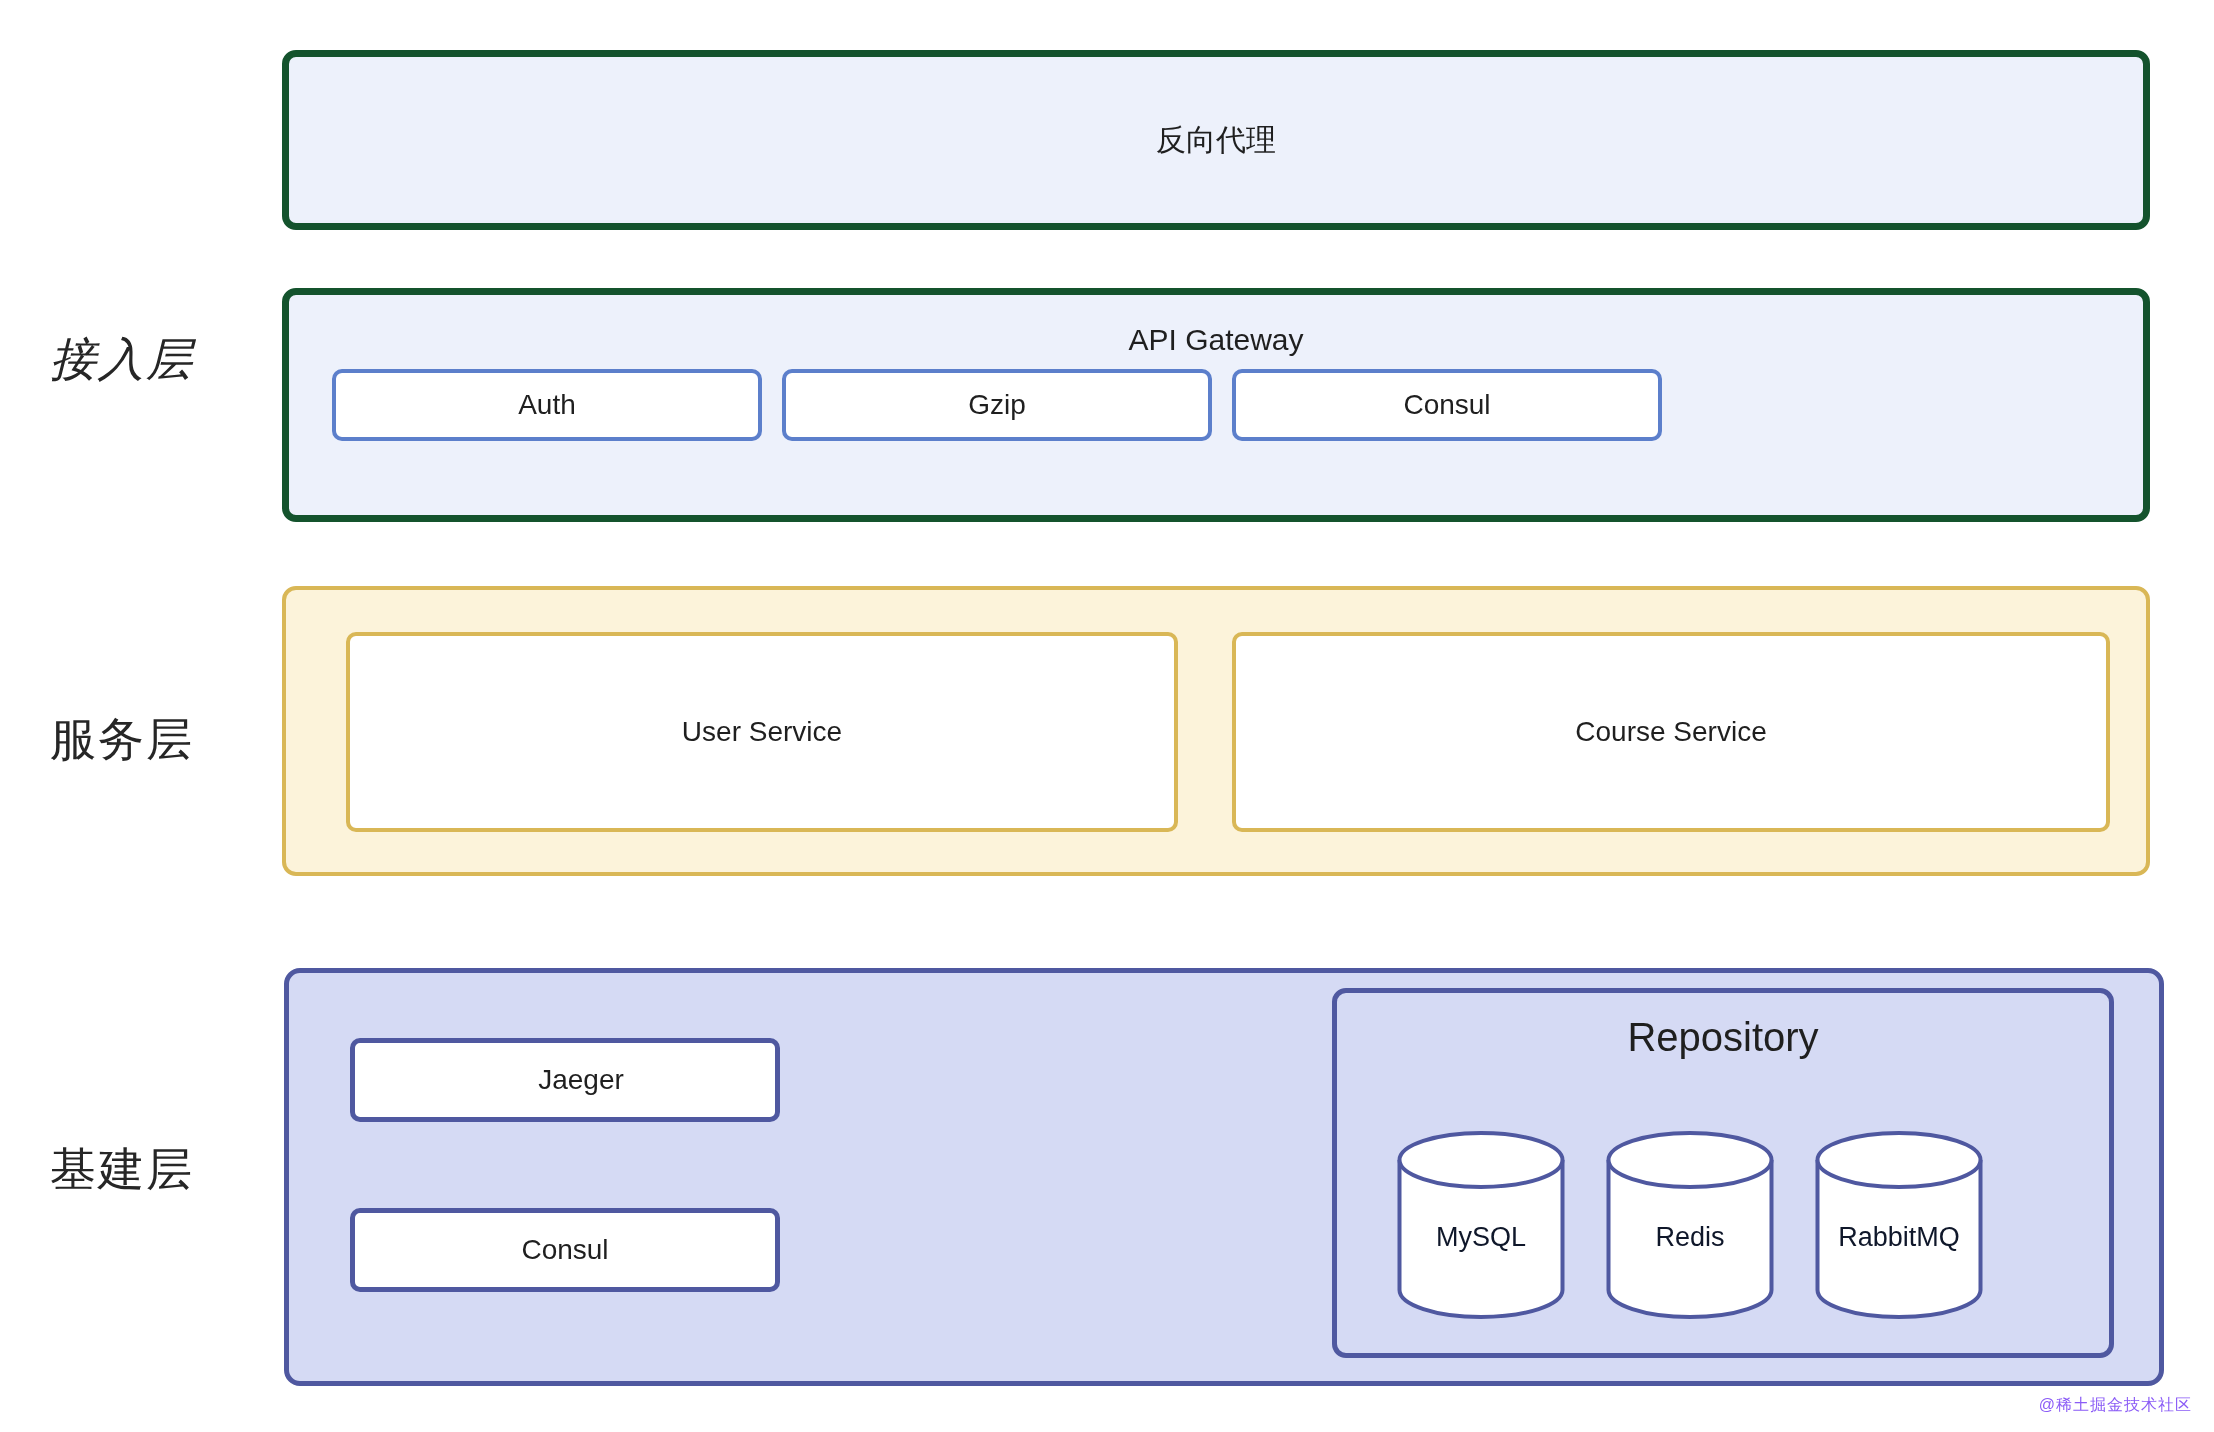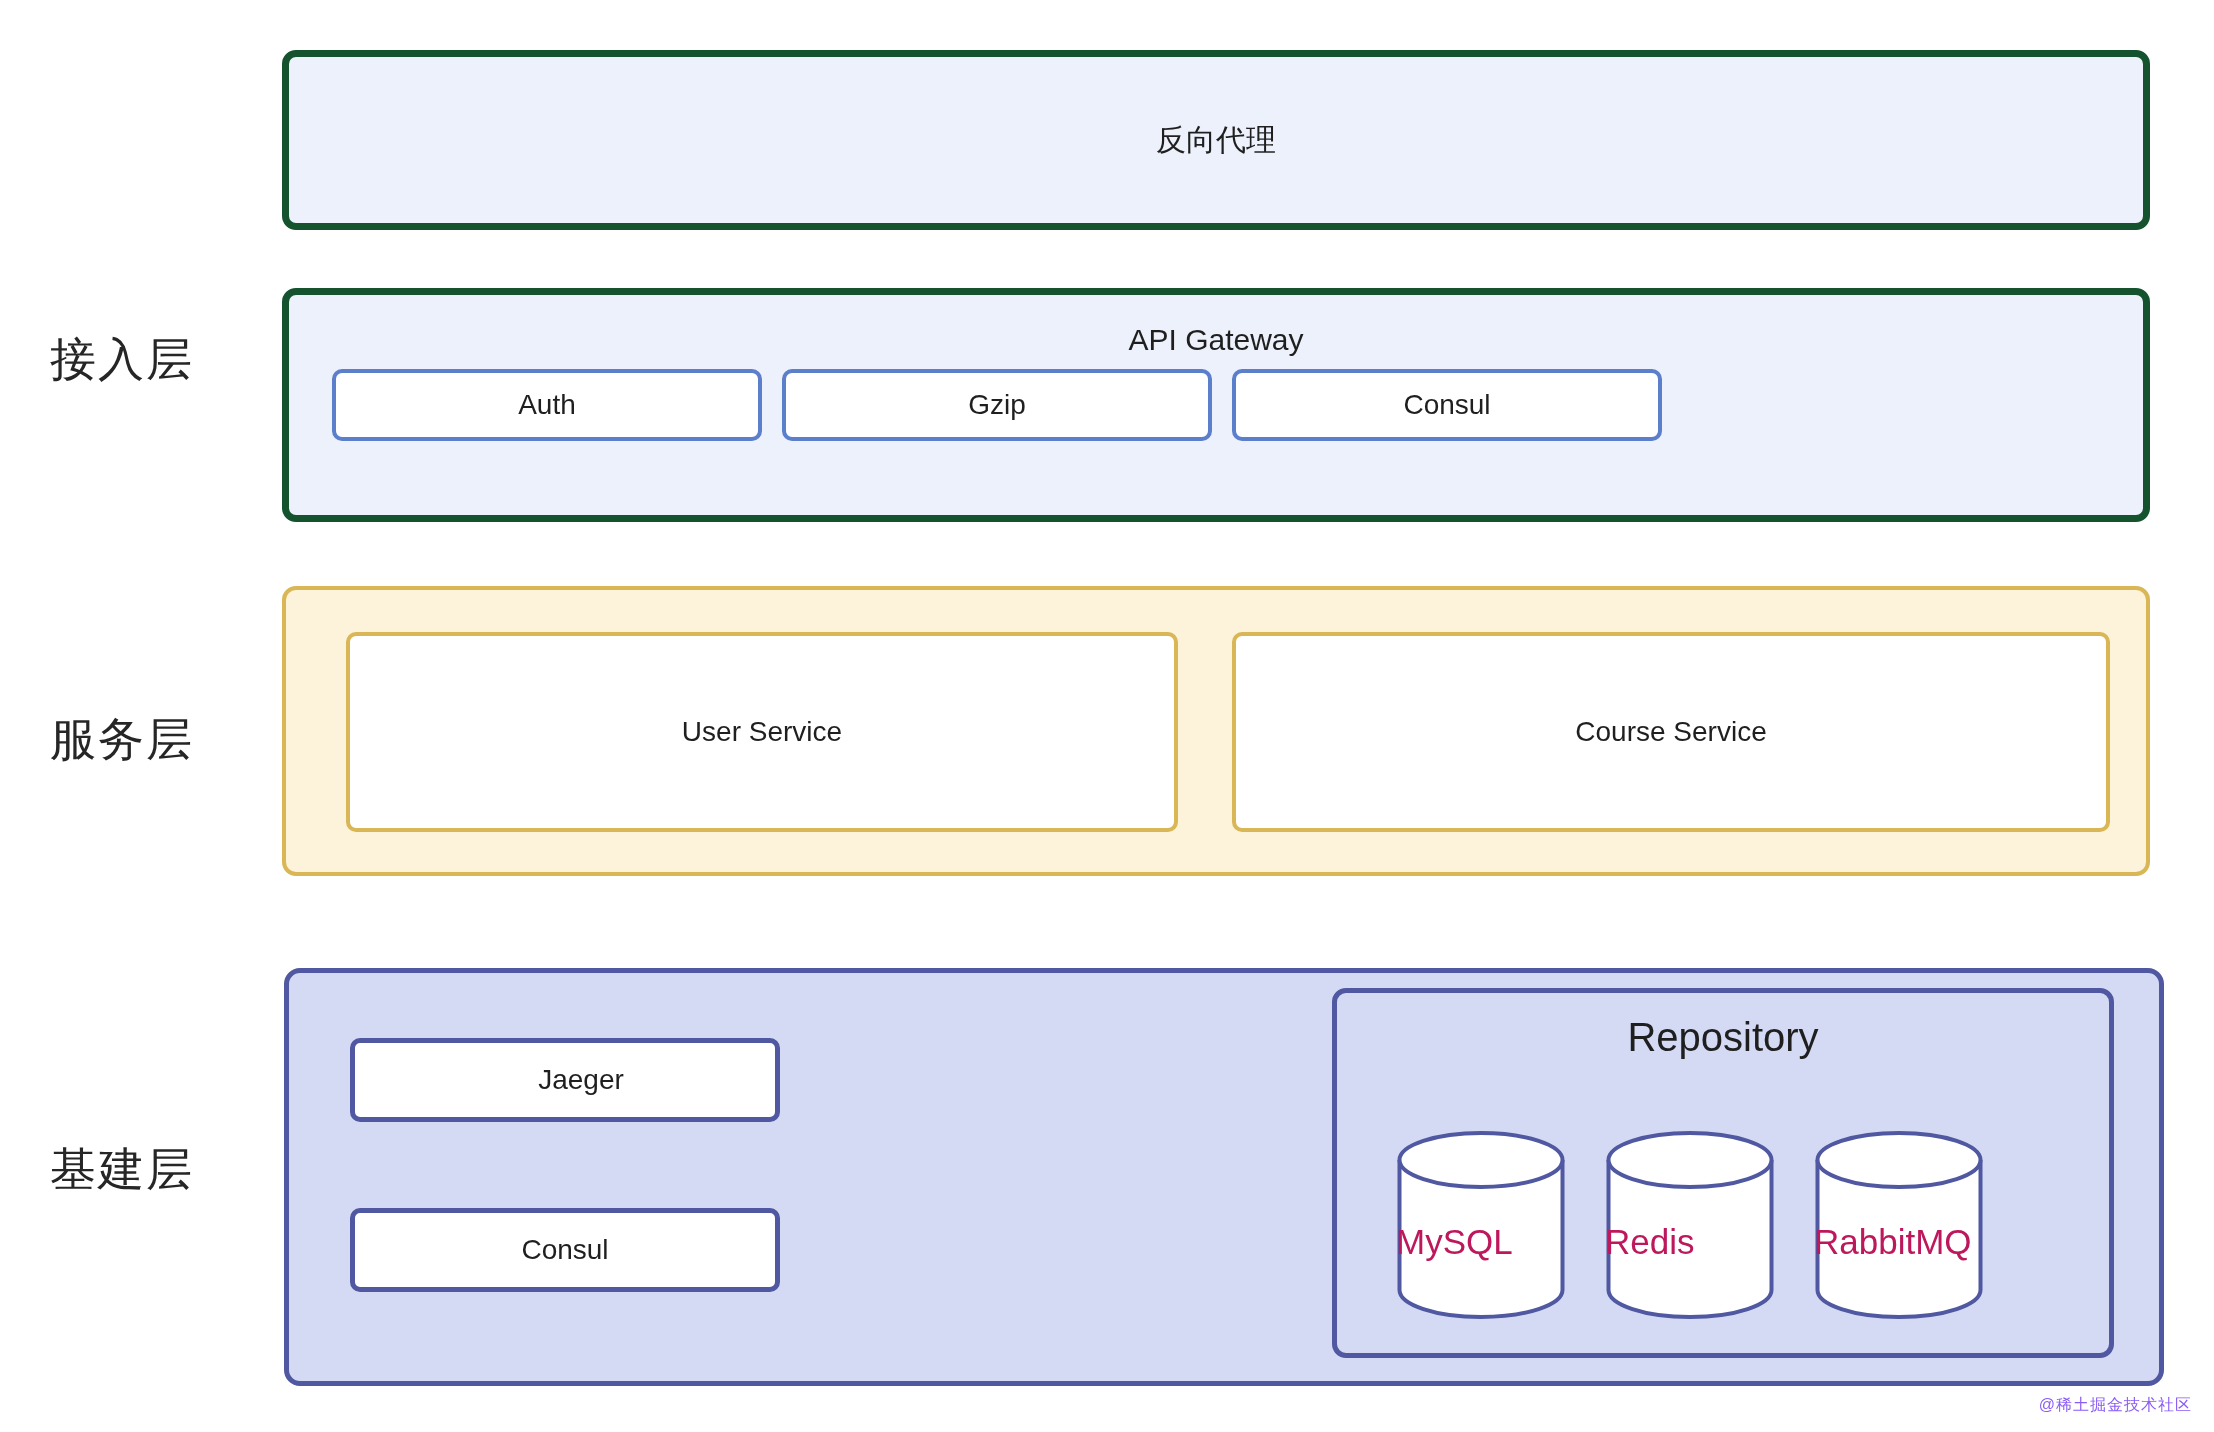--- a/index.html
+++ b/index.html
@@ -106,39 +106,40 @@
   }
   .cylinder svg {
     display: block;
     width: 100%;
     height: 100%;
   }
   .cyl-text {
     position: absolute;
     left: 0;
     right: 0;
-    font-size: 35px;
-    color: #be185d;
+    text-align: center;
+    font-size: 27px;
+    color: #0f172a;
   }
 
   
   .watermark {
     position: absolute;
     font-size: 16px;
     color: #8b5cf6;
     white-space: nowrap;
     letter-spacing: 1px;
   }
 </style>
 </head>
 <body>
 
 <div id="canvas">
 
-  <div class="layer-caption" style="left:50px; top:336px;">接入层</div>
+  <div class="layer-caption" style="left:50px; top:336px;font-style:italic;">接入层</div>
 
   <div class="layer-caption" style="left:50px; top:716px;">服务层</div>
 
   <div class="layer-caption" style="left:50px; top:1146px;">基建层</div>
 
   <div class="box container-blue" style="left:282px; top:50px; width:1868px; height:180px;">
     <span class="center-label">反向代理</span>
   </div>
 
   <div class="box container-blue" style="left:282px; top:288px; width:1868px; height:234px; display:block;">

